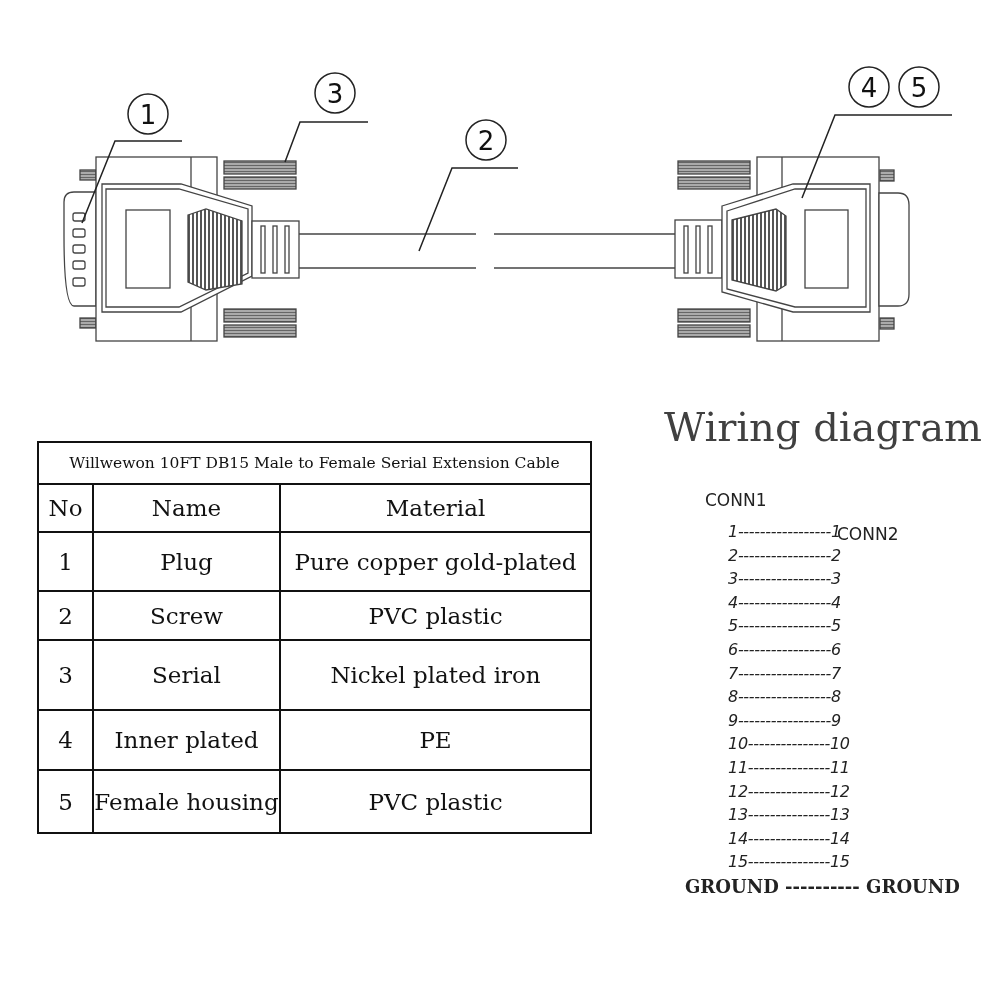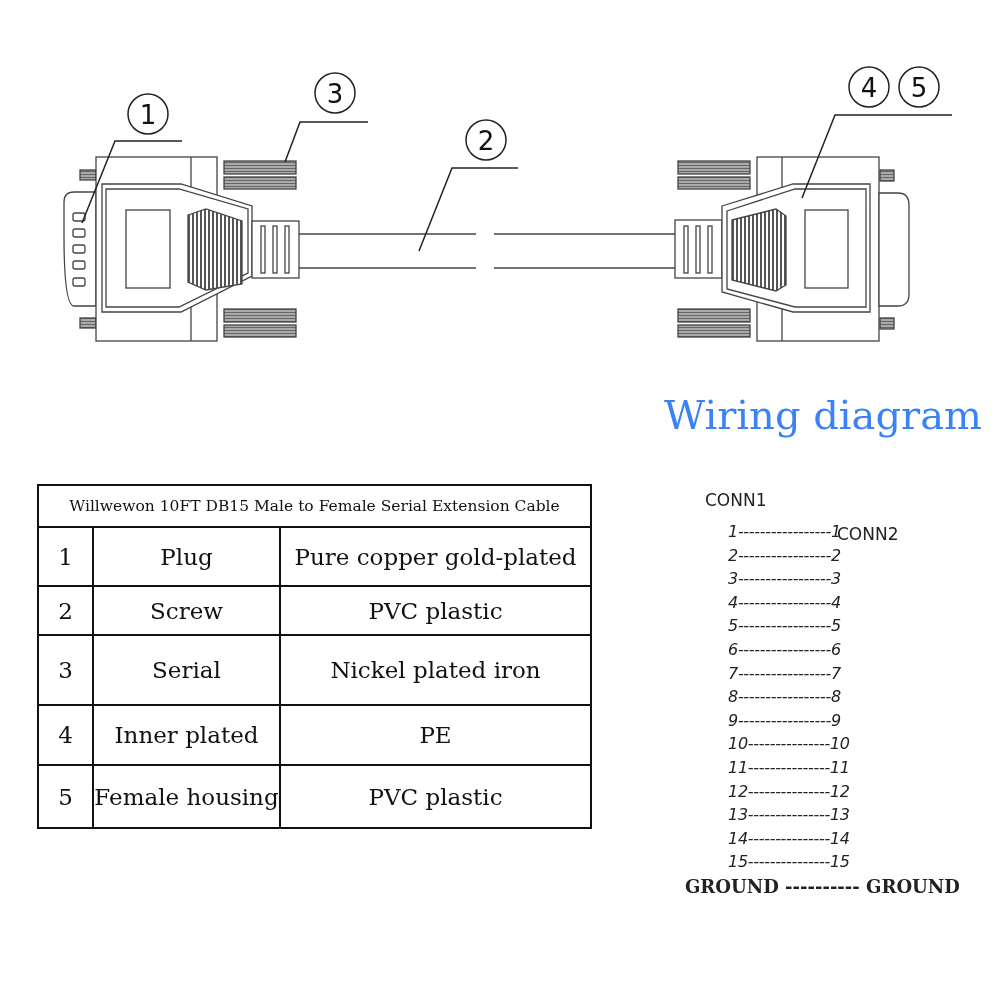--- a/index.html
+++ b/index.html
@@ -1,22 +1,22 @@
 <!DOCTYPE html>
 <html><head>
 <meta charset="utf-8">
 <style>
   html, body { margin: 0; padding: 0; background: #ffffff; }
   body { width: 1000px; height: 1000px; position: relative; overflow: hidden; font-family: "DejaVu Serif", serif; color: #111; }
   #drawing { position: absolute; left: 0; top: 0; width: 1000px; height: 400px; }
   .callout-num { font-family: "DejaVu Sans", sans-serif; font-size: 26px; }
 
-  #wiring-title { position: absolute; left: 664px; top: 392px; font-family: "DejaVu Serif", serif; font-size: 40px; color: #3b82f6; white-space: nowrap; }
-
-  #parts-table { position: absolute; left: 37px; top: 484px; border-collapse: collapse; table-layout: fixed; width: 553px; padding-left: 43px; }
+  #wiring-title { position: absolute; left: 664px; top: 404px; font-family: "DejaVu Serif", serif; font-size: 40px; color: #404040; white-space: nowrap; }
+
+  #parts-table { position: absolute; left: 37px; top: 441px; border-collapse: collapse; table-layout: fixed; width: 553px; padding-left: 43px; }
   #parts-table td { border: 2px solid #111; text-align: center; padding: 0; font-family: "DejaVu Serif", serif; font-size: 23px; color: #111; white-space: nowrap; overflow: hidden; }
   #parts-table td.caption-cell { font-size: 15.5px; height: 40px; }
   #parts-table tr.hdr td { height: 46px; }
   #parts-table tr.r1 td { height: 57px; }
   #parts-table tr.r2 td { height: 47px; }
   #parts-table tr.r3 td { height: 68px; }
   #parts-table tr.r4 td { height: 58px; }
   #parts-table tr.r5 td { height: 61px; }
 
   #wiring { position: absolute; left: 685px; top: 488px; width: 250px; font-family: "DejaVu Sans", sans-serif; color: #222; }
@@ -128,20 +128,25 @@
 
 <table id="parts-table">
   <colgroup>
     <col style="width:55px">
       <col style="width:187px">
       <col style="width:311px">
   </colgroup>
   <tbody>
       <tr>
     <td class="caption-cell" colspan="3">Willwewon 10FT DB15 Male to Female Serial Extension Cable</td>
+  </tr>
+  <tr class="hdr">
+    <td>No</td>
+    <td>Name</td>
+    <td>Material</td>
   </tr>
   <tr class="r1">
     <td>1</td>
     <td>Plug</td>
     <td>Pure copper gold-plated</td>
   </tr>
   <tr class="r2">
     <td>2</td>
     <td>Screw</td>
     <td>PVC plastic</td>

